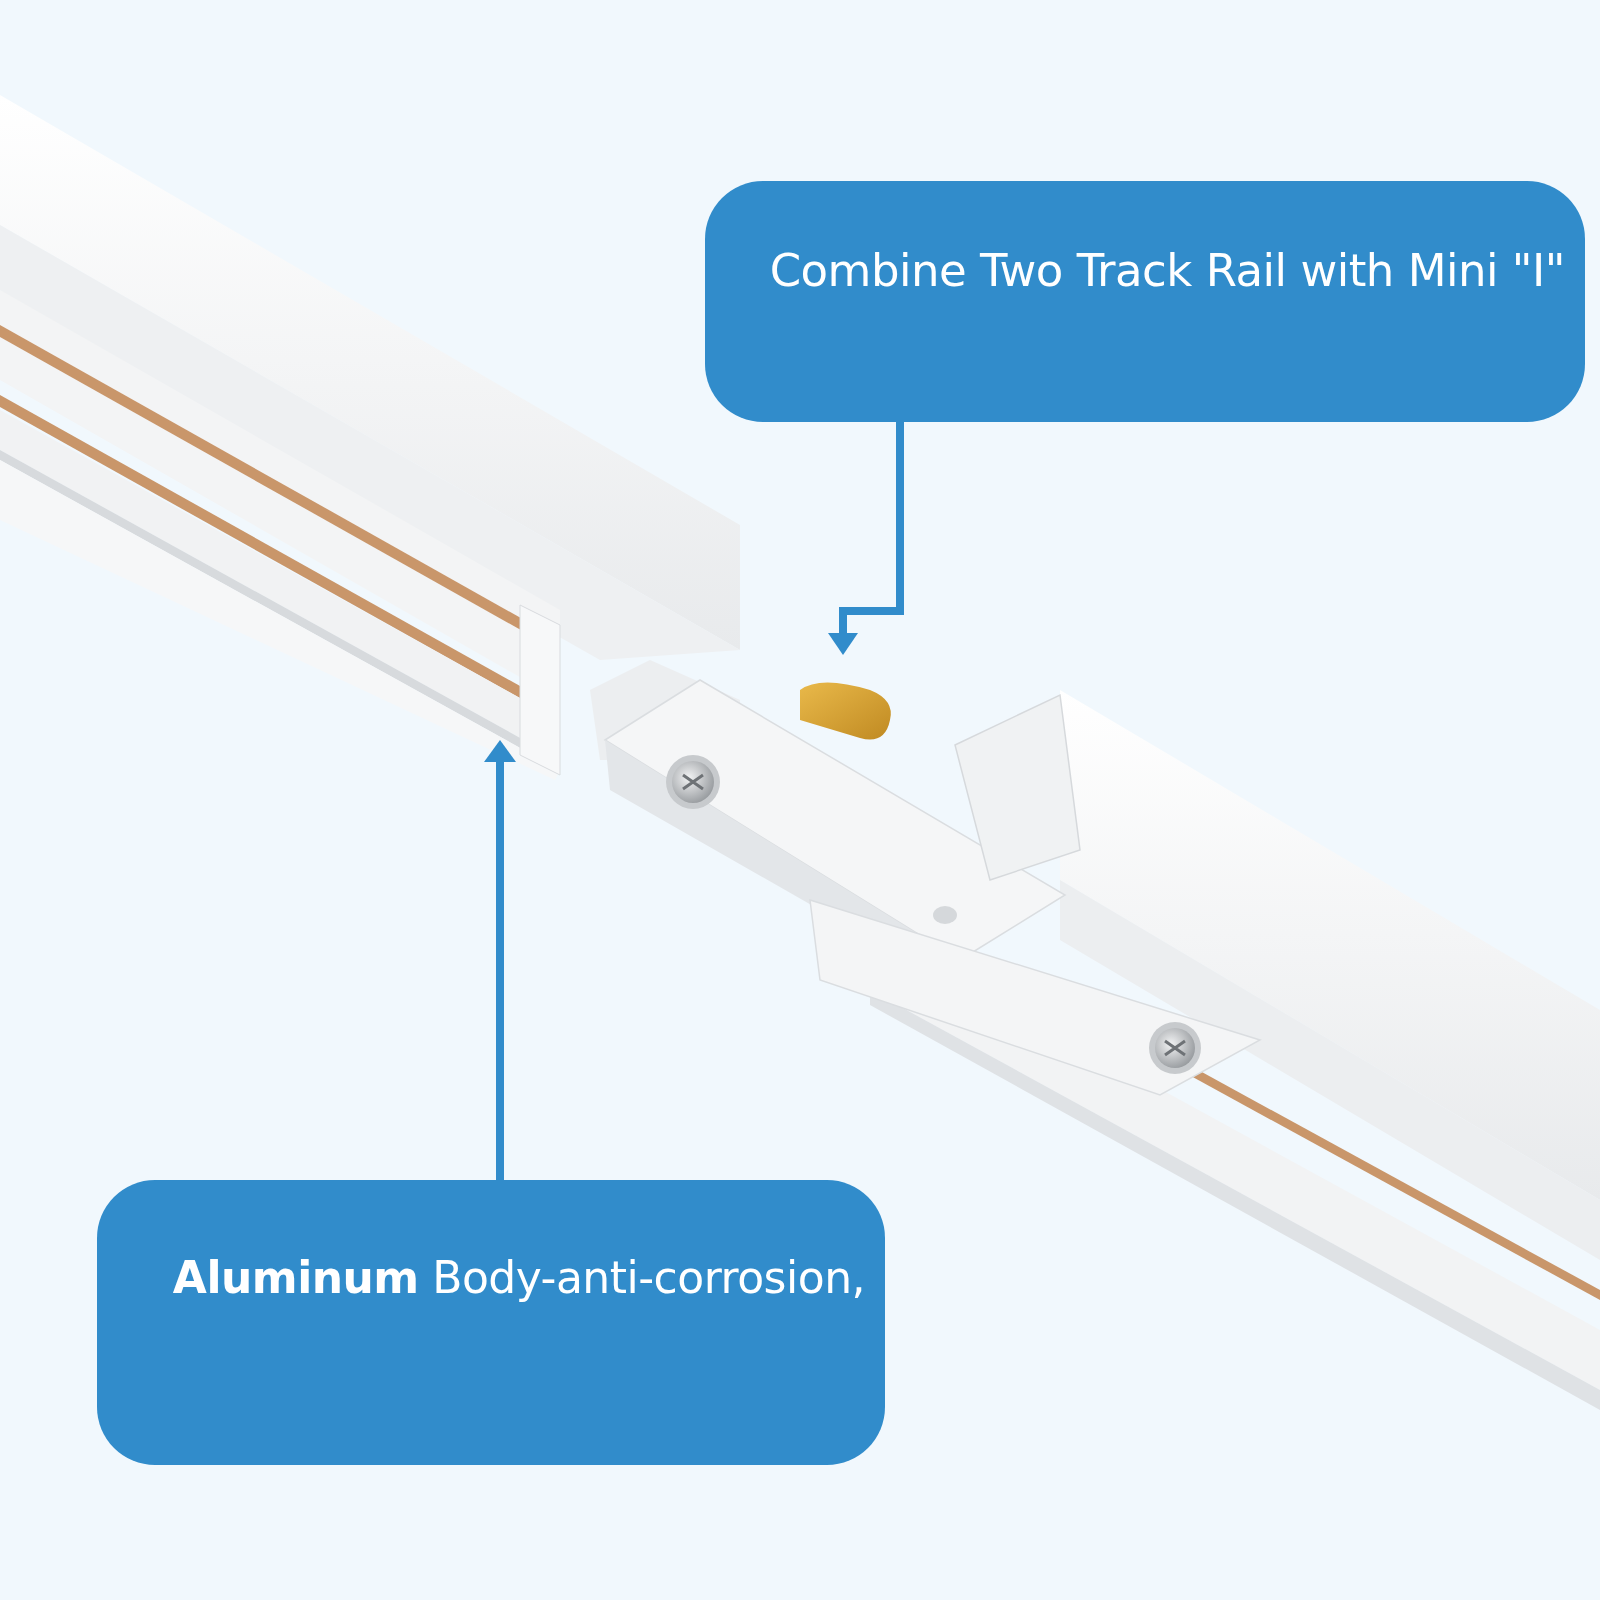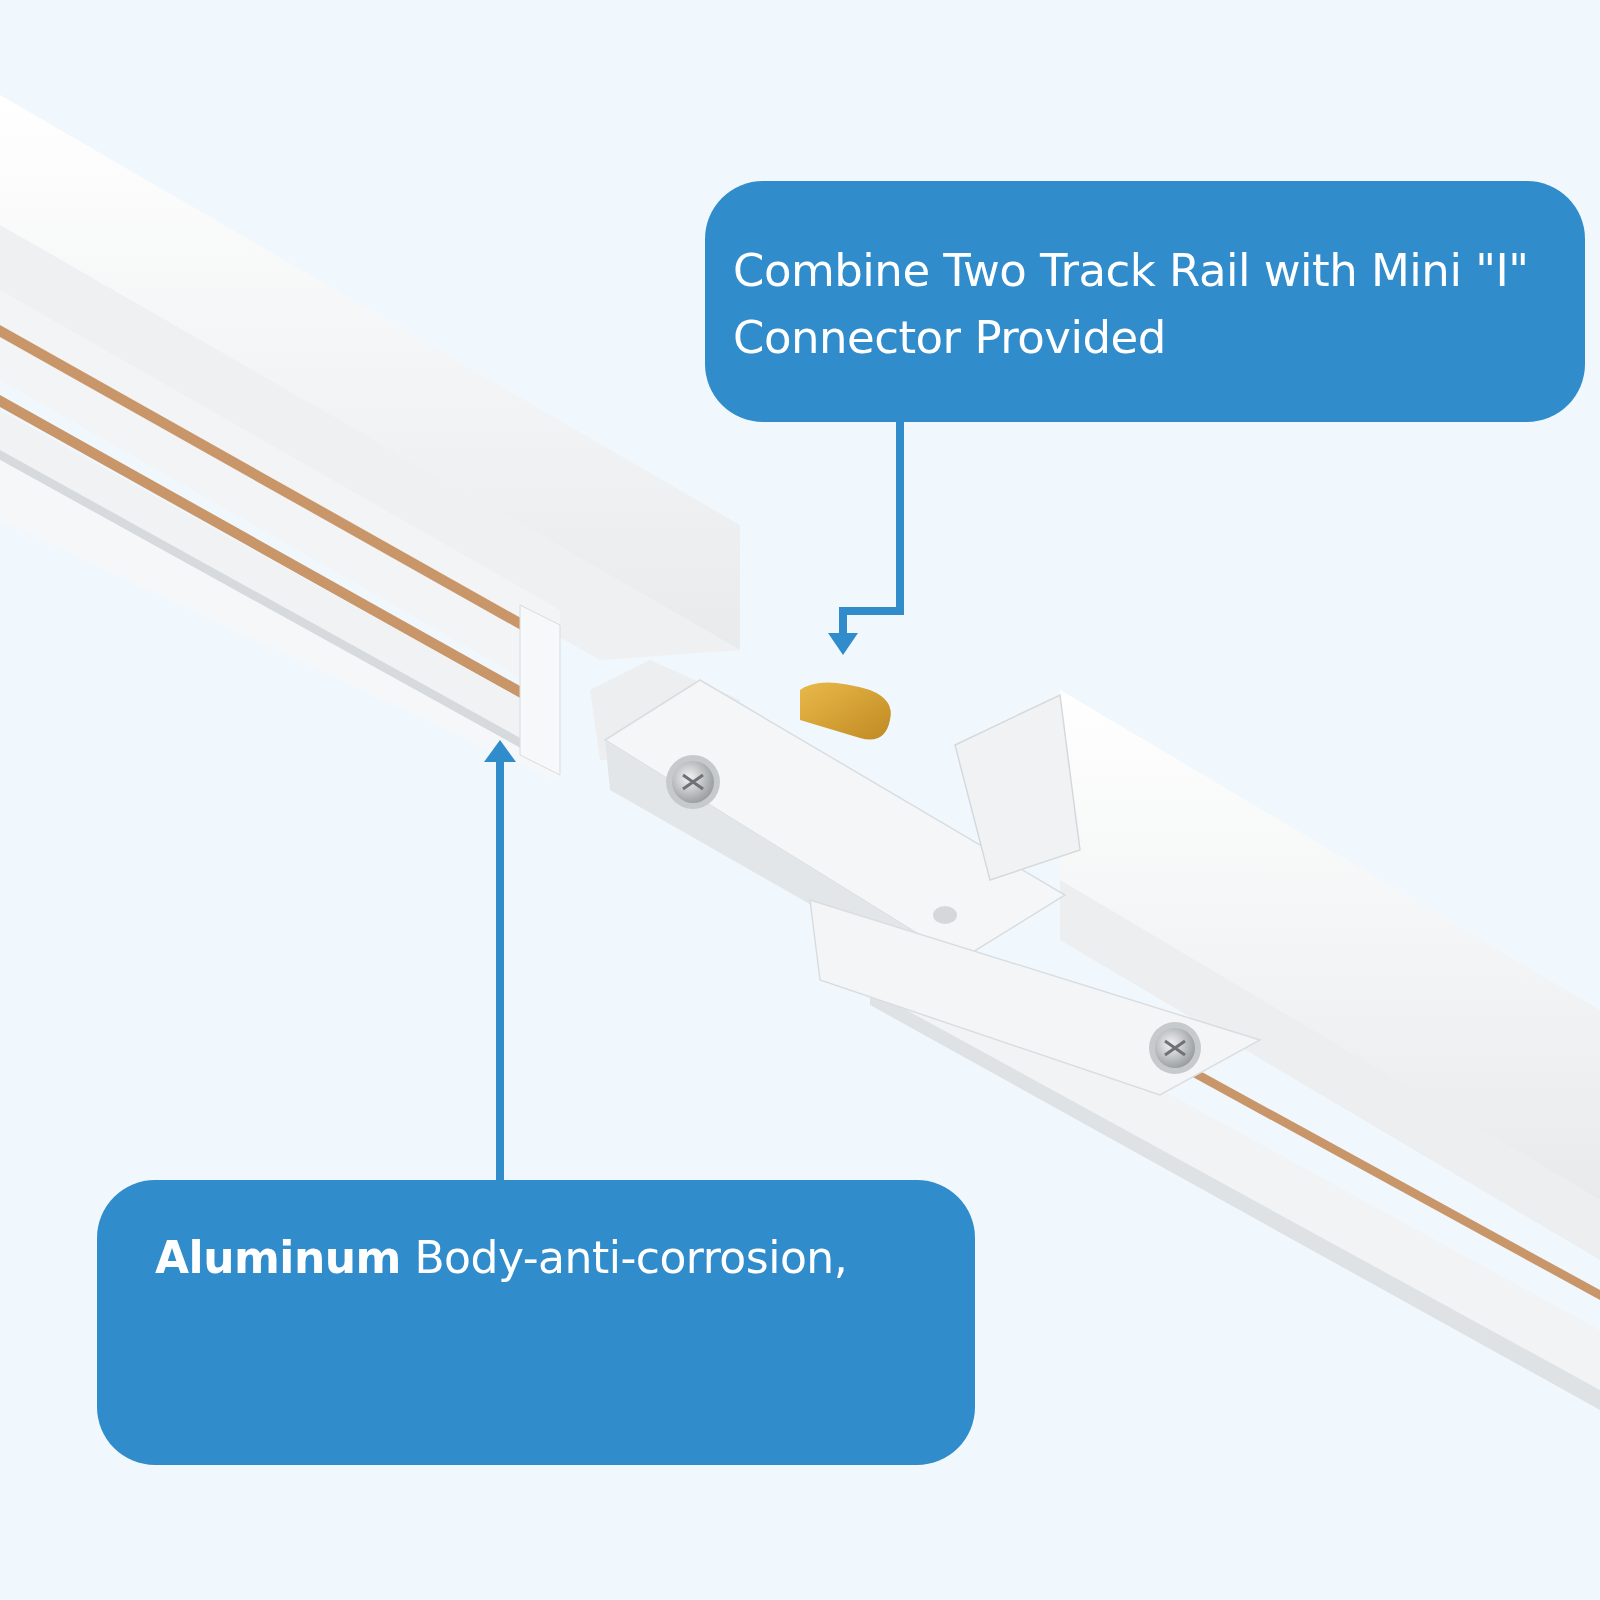--- a/index.html
+++ b/index.html
@@ -9,32 +9,33 @@
       font-family: "DejaVu Sans", sans-serif;
       position: relative;
     }
     .scene { position: absolute; left: 0; top: 0; width: 1600px; height: 1600px; }
     .callout {
       position: absolute;
       background: #318ccb;
       color: #ffffff;
       border-radius: 58px;
       box-sizing: border-box;
+      text-align: right;
     }
     .callout-top {
       left: 705px; top: 181px; width: 880px; height: 241px;
       padding: 56px 20px 0 28px;
       font-size: 45px; line-height: 67px;
       letter-spacing: -0.5px;
       font-family: "DejaVu Sans", sans-serif;
       font-weight: normal;
     }
     .callout-bottom {
-      left: 97px; top: 1180px; width: 878px; height: 285px;
-      padding: 44px 20px 0 58px;
+      left: 97px; top: 1180px; width: 788px; height: 285px;
+      padding: 64px 20px 0 58px;
       font-size: 44px; line-height: 67px;
       letter-spacing: -0.5px;
     }
     .callout .line { display: block; white-space: nowrap; }
     .bold { font-weight: bold; }
   </style>
 </head>
 <body>
 
 <svg class="scene" viewBox="0 0 1600 1600" xmlns="http://www.w3.org/2000/svg">
@@ -103,18 +104,17 @@
   </g>
 
   <g>
     <line x1="500" y1="1180" x2="500" y2="760" stroke="#318ccb" stroke-width="8"></line>
     <polygon points="484,762 516,762 500,740" fill="#318ccb"></polygon>
   </g>
 </svg>
 
 <div class="callout callout-top">
   <span class="line">Combine Two Track Rail with Mini "I"</span>
-  <span class="line">Connector Provided</span>
 </div>
 
 <div class="callout callout-bottom">
   <span class="line"><span class="bold">Aluminum</span><span> Body-anti-corrosion,</span></span>
 </div>
 
 </body></html>

